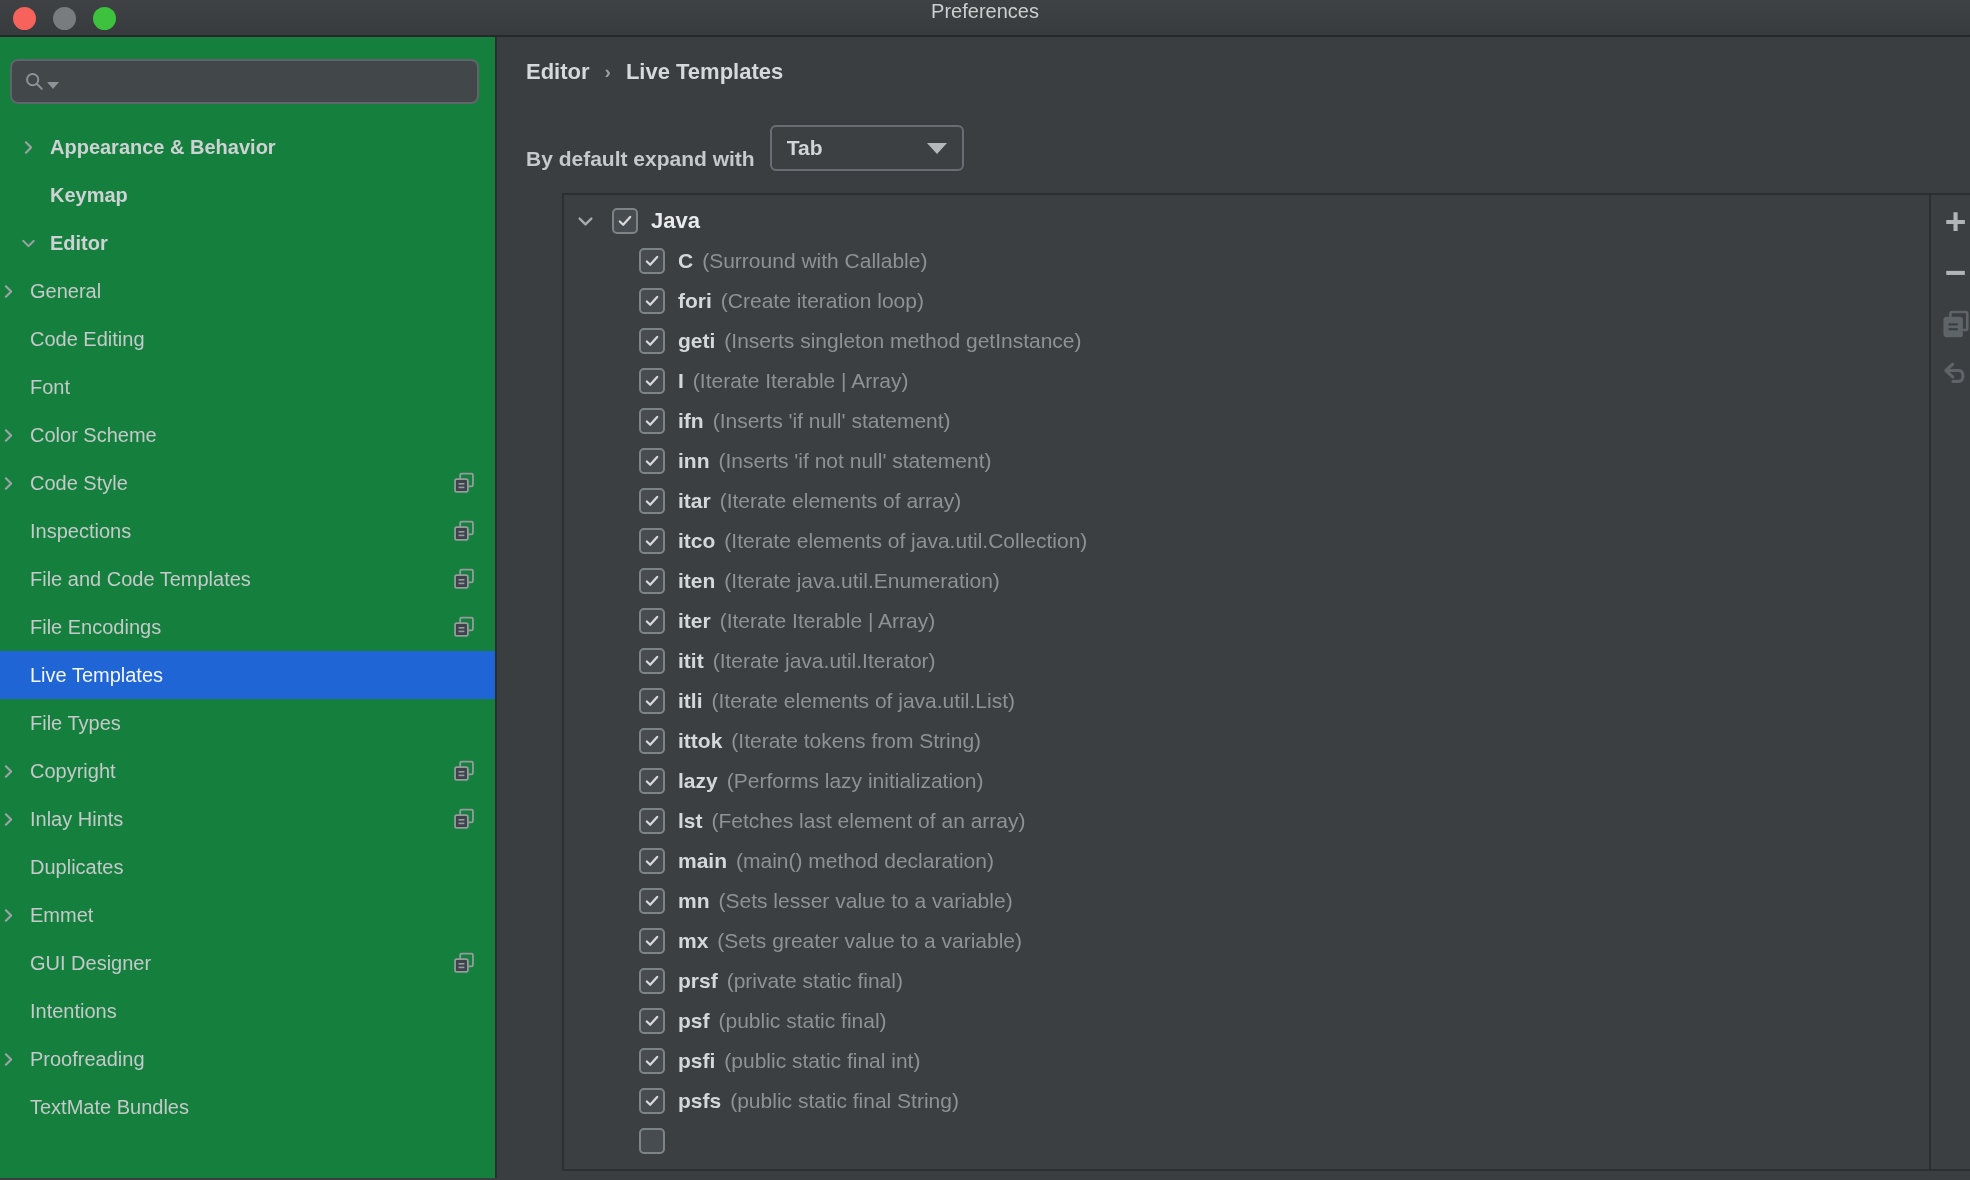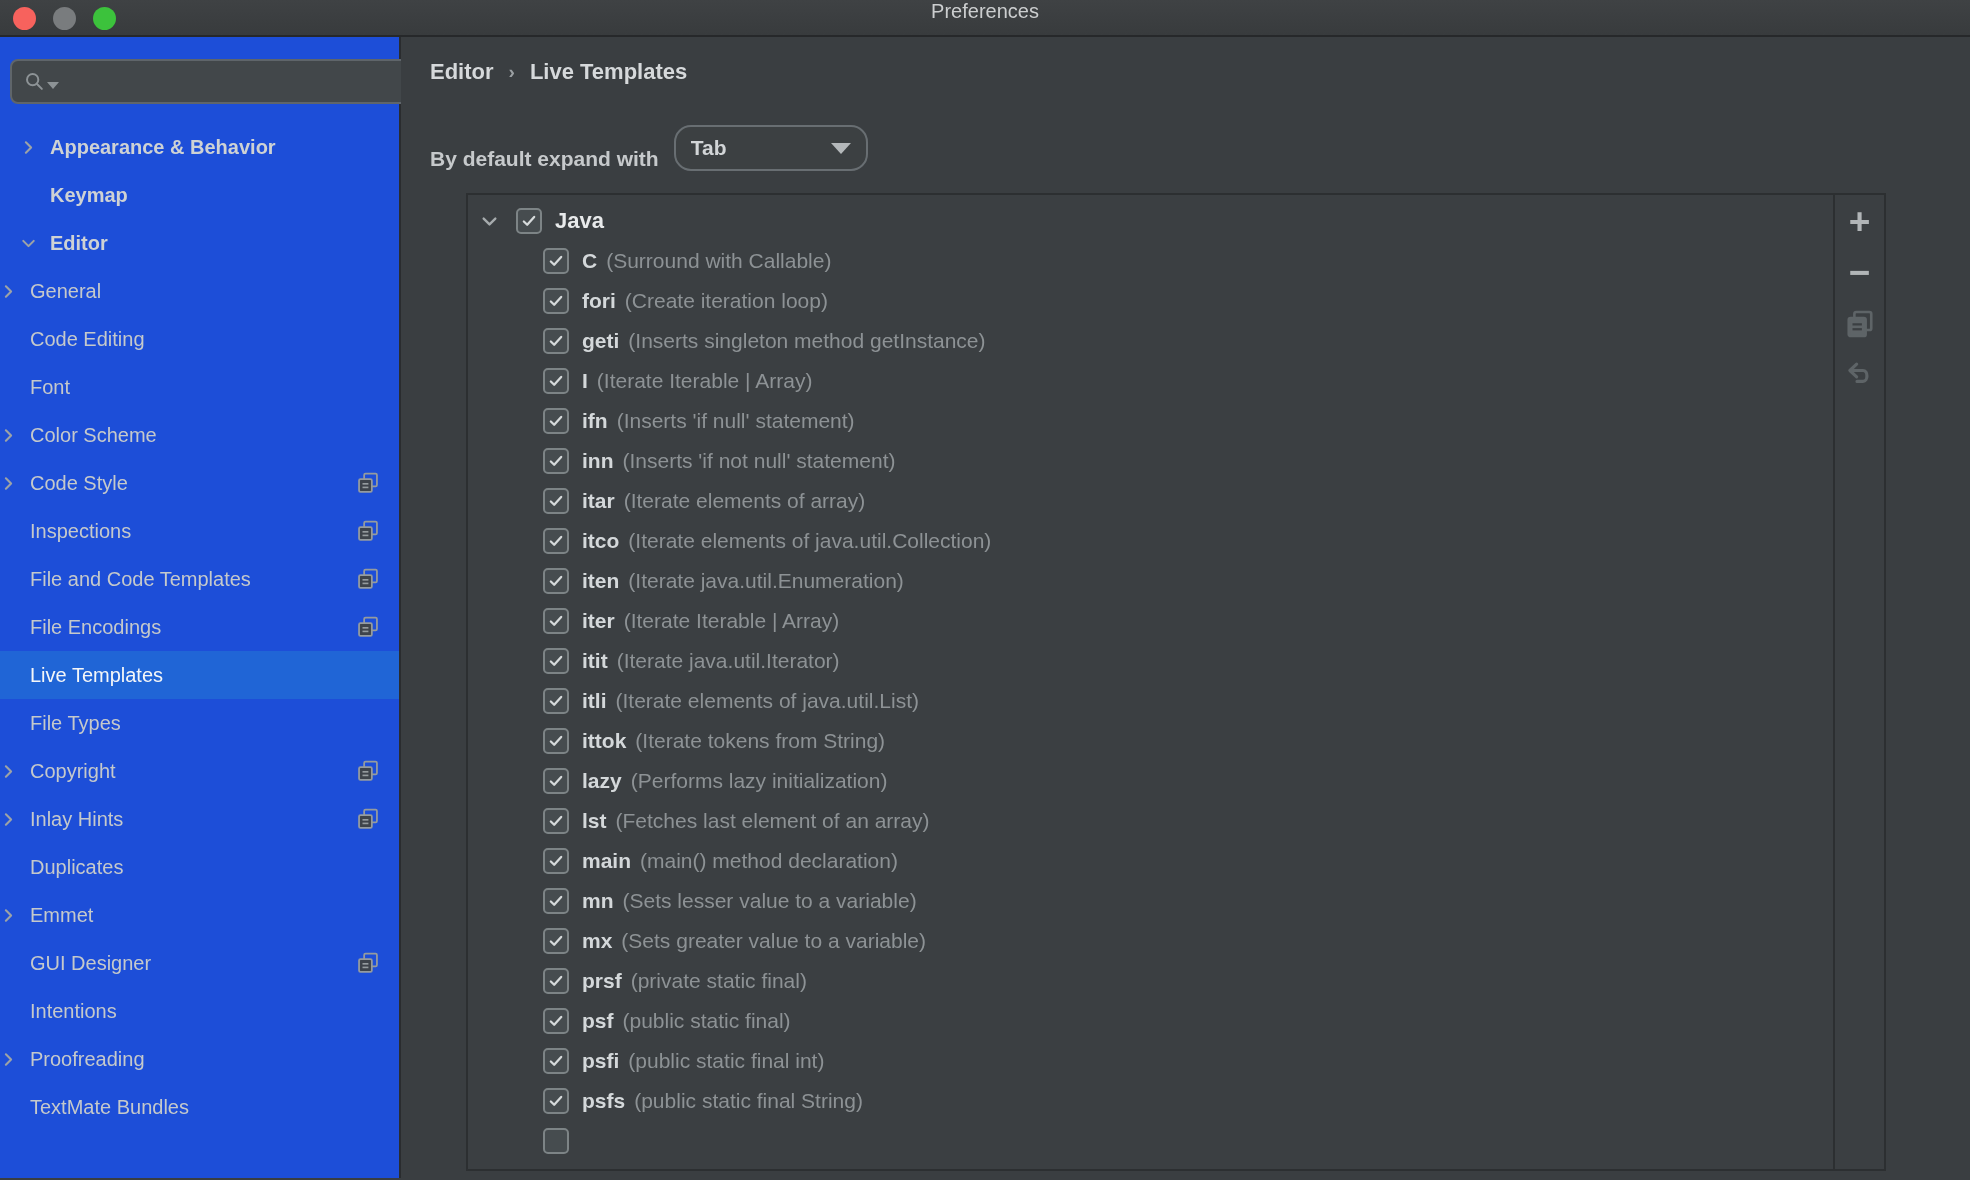--- a/index.html
+++ b/index.html
@@ -13,21 +13,21 @@
     display:flex; align-items:flex-start; justify-content:center; position:relative;
   }
   .titlebar-title { color:#cccecf; font-size:20px; }
   .traffic { position:absolute; left:13px; top:7px; display:flex; gap:17px; }
   .light { width:23px; height:23px; border-radius:50%; }
 
   .app { display:flex; height:1141px; }
 
   
   .sidebar {
-    width:401px; flex:none; background:#1d4ed8; position:relative;
+    width:497px; flex:none; background:#15803d; position:relative;
     border-right:2px solid #2a2c2e;
   }
   .searchbox {
     position:absolute; left:10px; top:22px; width:469px; height:45px;
     border:2px solid #5f656a; border-radius:8px; background:#42474a;
     display:flex; align-items:center; padding:0 12px;
   }
   .searchbox input {
     flex:1; border:none; outline:none; background:transparent;
     color:#d0d3d5; font-size:20px; font-family:inherit; margin-left:6px;
@@ -47,21 +47,21 @@
 
   
   .content { flex:1; position:relative; background:#3a3e41; }
   .breadcrumb { position:absolute; left:29px; top:22px; display:flex; align-items:center;
     font-size:22px; font-weight:bold; color:#d6d9db; }
   .crumb-sep { color:#9ba0a3; font-size:19px; margin:0 15px; font-weight:bold; }
 
   .expand-row { position:absolute; left:29px; top:88px; height:46px;
     display:flex; align-items:flex-end; font-size:21px; color:#c6c9cb;font-weight:bold; }
   .dropdown { margin-left:15px; width:194px; height:46px;
-    border:2px solid #686e72; border-radius:17px; background:#3c4042;
+    border:2px solid #686e72; border-radius:6px; background:#3c4042;
     display:flex; align-items:center; justify-content:space-between;
     padding:0 15px; color:#d2d5d7; font-size:21px; cursor:default; }
   .dd-arrow { width:0; height:0; border-left:10px solid transparent;
     border-right:10px solid transparent; border-top:11px solid #b4b8ba; }
 
   .panel { position:absolute; left:33px; top:156px; width:1420px; height:978px;
     border:2px solid #2c2f31; background:#3b3f42; display:flex;margin-left:32px; }
   .list { flex:1; overflow:hidden; padding-top:6px; }
 
   .grow { height:40px; display:flex; align-items:center; padding-left:12px; }

